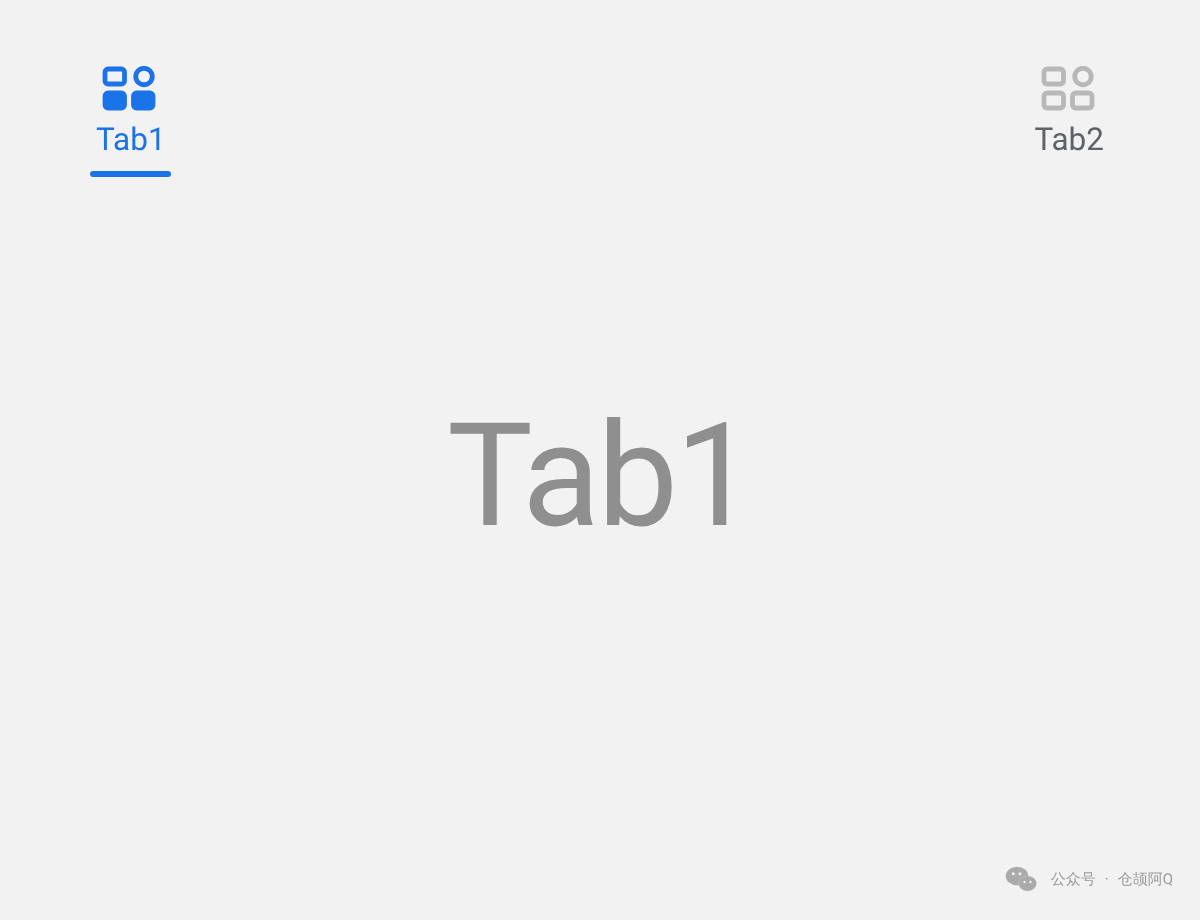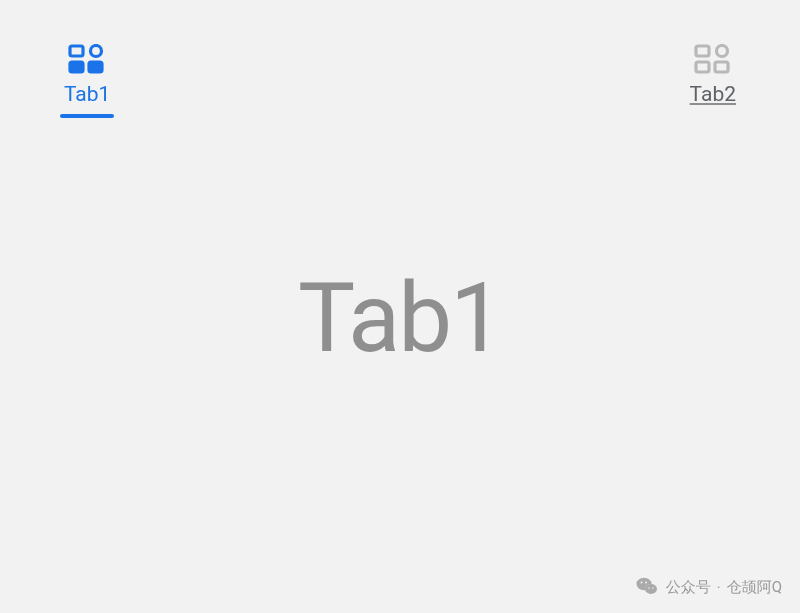--- a/index.html
+++ b/index.html
@@ -26,21 +26,20 @@
       align-items: center;
       cursor: pointer;
       padding-bottom: 10px;
       position: relative;
     }
     .tab.active {
       color: #1a73e8;
     }
     .tab.inactive {
       color: #8f8f8f;
-      text-decoration: underline;
     }
     .tab.inactive .tab-icon-svg {
       fill: none;
       stroke: #b8b8b8;
     }
     .tab.active .tab-icon-svg {
       fill: none;
       stroke: #1a73e8;
     }
     .tab.active .sq-fill {
@@ -79,23 +78,23 @@
       font-size: 96px;
       font-weight: 400;
       color: #8f8f8f;
       letter-spacing: -2px;
     }
     .watermark {
       position: absolute;
       bottom: 16px;
       right: 18px;
       display: flex;
-      align-items: flex-end;
+      align-items: center;
       color: #999;
-      font-size: 15px;
+      font-size: 10px;
     }
     .wechat-icon {
       width: 22px;
       height: 22px;
       margin-right: 8px;
       display: inline-flex;
       align-items: center;
       justify-content: center;
     }
     .watermark .dot {

